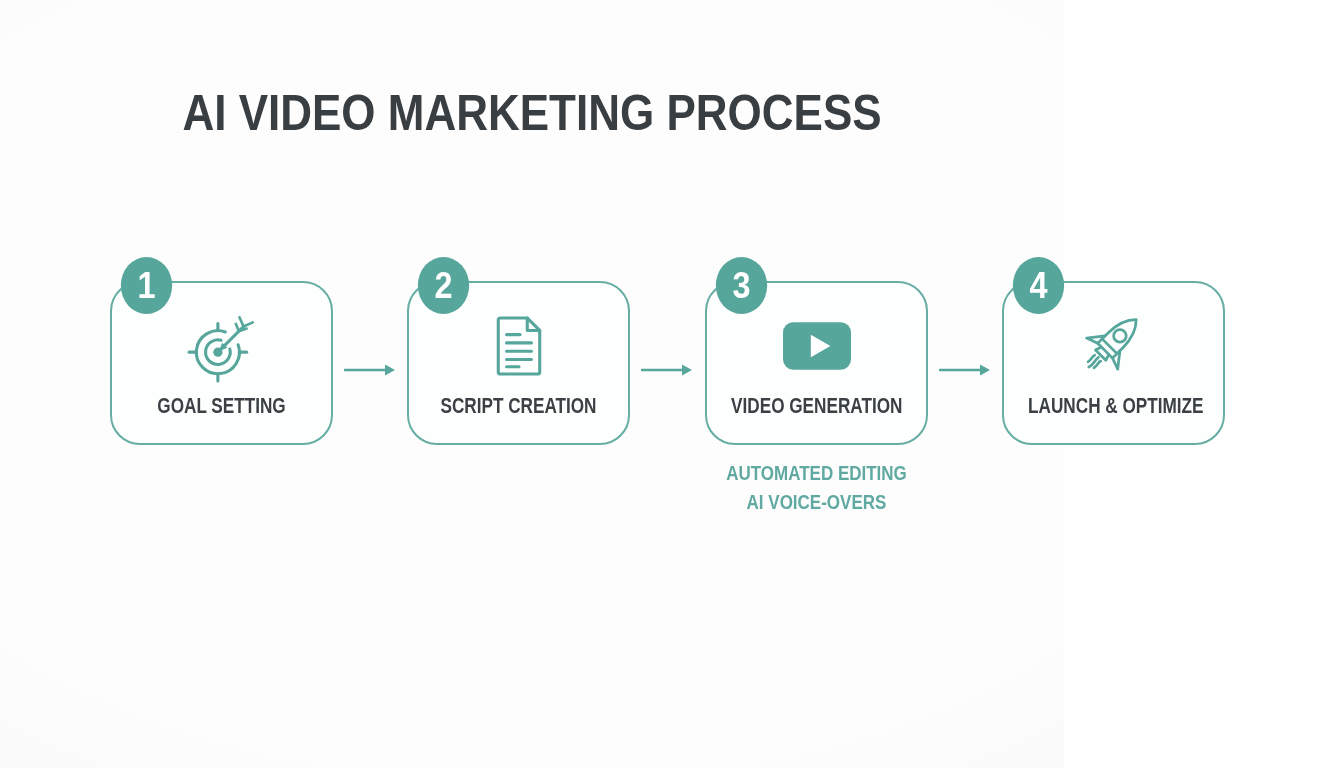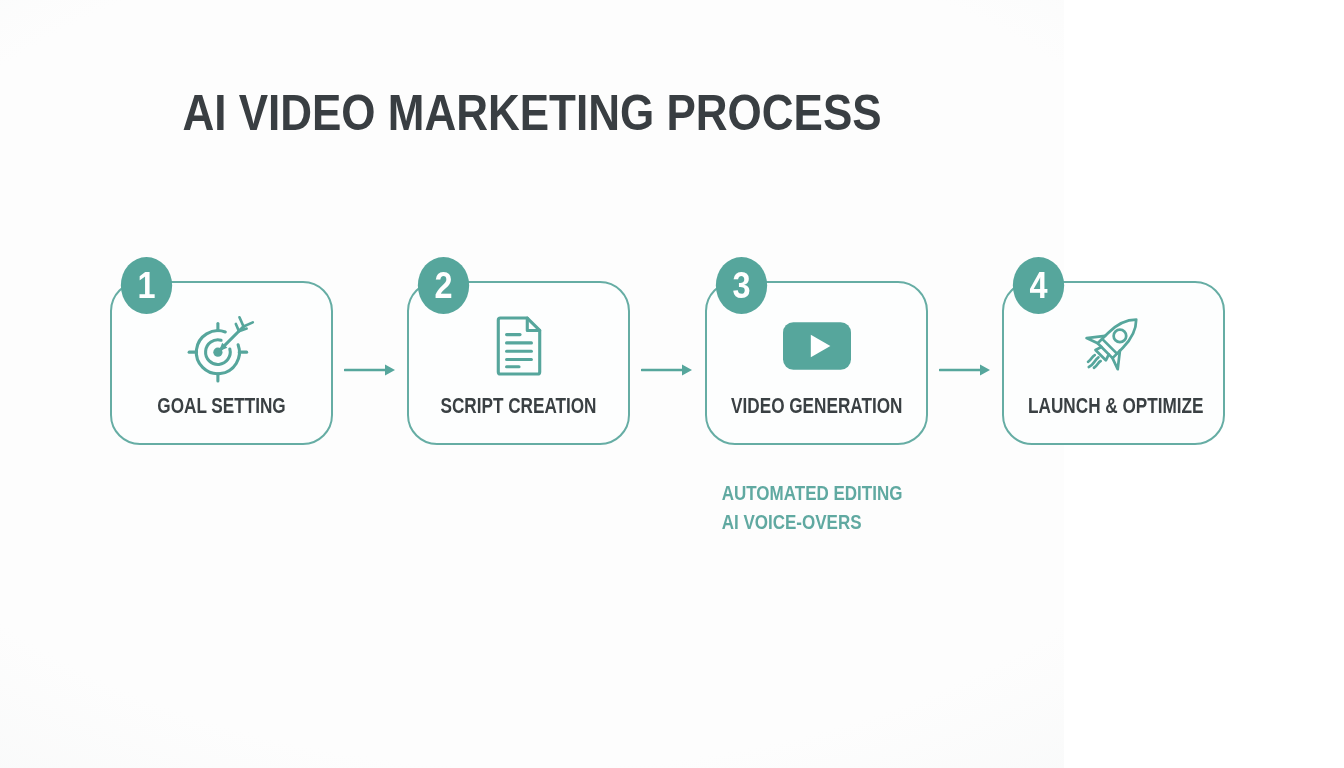--- a/index.html
+++ b/index.html
@@ -65,22 +65,23 @@
   .flow-arrow {
     position: absolute;
     top: 361px;
     width: 52px; height: 18px;
   }
   .arrow-1 { left: 344px; }
   .arrow-2 { left: 641px; }
   .arrow-3 { left: 939px; }
   .subtitle-block {
     position: absolute;
-    top: 479px;
+    top: 459px;
     width: 223px;
+    text-align: center;
   }
   .subtitle-3 { left: 705px; }
   .subtitle-4 { left: 1002px; }
   .subtitle-line {
     font-size: 20px;
     font-weight: bold;
     color: #60a9a1;
     line-height: 29px;
     transform: scaleX(0.85);
     white-space: nowrap;

